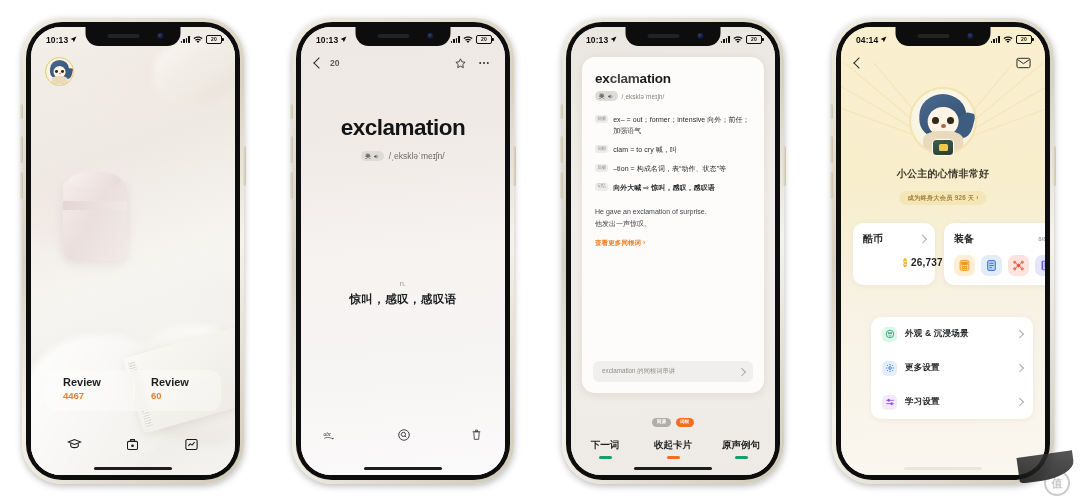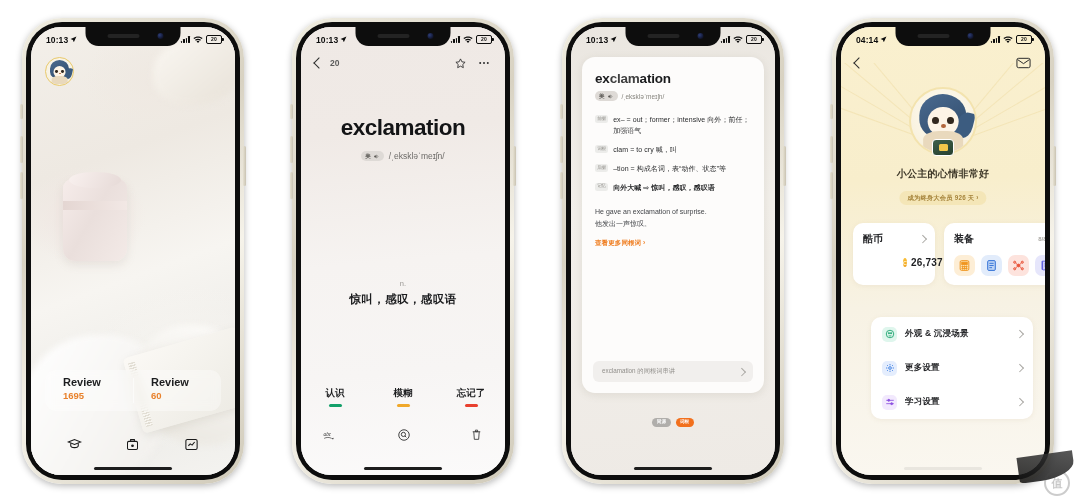--- a/index.html
+++ b/index.html
@@ -298,21 +298,21 @@
             <div class="face"></div>
         <div class="e1"></div>
             <div class="e2"></div>
             <div class="nose"></div>
             <div class="body"></div>
           </div>
       </div>
       <div class="stats-card">
         <div class="stat">
           <div class="k">Review</div>
-          <div class="v">1695</div>
+          <div class="v">4467</div>
         </div>
         <div class="stat">
           <div class="k">Review</div>
           <div class="v">60</div>
         </div>
       </div>
       <div class="tabbar1">
         <svg class="ticon" viewBox="0 0 24 24" fill="none" stroke="#1a1a1a" stroke-width="1.7">
           <path d="M2 8l10-4 10 4-10 4z"></path>
             <path d="M6 10v4c0 2 3 3 6 3s6-1 6-3v-4"></path>
@@ -390,34 +390,20 @@
           <span>美</span>
           <svg class="spk-ico" viewBox="0 0 12 12">
             <path d="M2 4.6h1.8L6 2.6v6.8L3.8 7.4H2z" fill="#5b5955"></path>
             <path d="M7.6 4.2a2.6 2.6 0 010 3.6" stroke="#5b5955" stroke-width="1" fill="none"></path>
           </svg>
         </span>
         <span class="phon">/ˌekskləˈmeɪʃn/</span>
       </div>
       <div class="pos2">n.</div>
       <div class="mean2">惊叫，感叹，感叹语</div>
-      <div class="actions2">
-        <div class="act">
-          <span class="lab">认识</span>
-          <span class="bar" style="background:#14a06a"></span>
-        </div>
-        <div class="act">
-          <span class="lab">模糊</span>
-          <span class="bar" style="background:#f0a82a"></span>
-        </div>
-        <div class="act">
-          <span class="lab">忘记了</span>
-          <span class="bar" style="background:#e8402e"></span>
-        </div>
-      </div>
       <div class="tabbar2">
         <svg width="15" height="13" viewBox="0 0 26 20">
           <text x="1" y="11" font-size="9" font-family="Liberation Serif, serif" fill="#2a2a2a" font-style="italic">abc</text>
           <path d="M2 15c4-2.2 9-2.2 13 0" stroke="#2a2a2a" stroke-width="1.1" fill="none"></path>
           <path d="M15 15l3.6-1-1.2 3z" fill="#2a2a2a"></path>
         </svg>
         <svg width="14" height="14" viewBox="0 0 24 24" fill="none" stroke="#2a2a2a" stroke-width="1.5">
           <circle cx="12" cy="12" r="9"></circle>
             <circle cx="11" cy="11" r="3.6"></circle>
             <path d="M13.6 13.6L16 16"></path>
@@ -512,20 +498,34 @@
           <span>exclamation 的同根词串讲</span>
           <span class="chev-r"></span>
         </div>
       </div>
 
       <div class="pills3">
         <span class="pill g">同源</span>
         <span class="pill o">词根</span>
       </div>
 
+      <div class="actions3">
+        <div class="act">
+          <span class="lab">下一词</span>
+          <span class="bar" style="background:#14a06a"></span>
+        </div>
+        <div class="act">
+          <span class="lab">收起卡片</span>
+          <span class="bar" style="background:#f2701d"></span>
+        </div>
+        <div class="act">
+          <span class="lab">原声例句</span>
+          <span class="bar" style="background:#14a06a"></span>
+        </div>
+      </div>
       <div class="homebar"></div>
     </div>
   </div>
 
   <div class="phone p4">
     <div class="frame-outer"></div>
     <div class="btn-side l1"></div>
     <div class="btn-side l2"></div>
     <div class="btn-side l3"></div>
     <div class="btn-side r1"></div>

